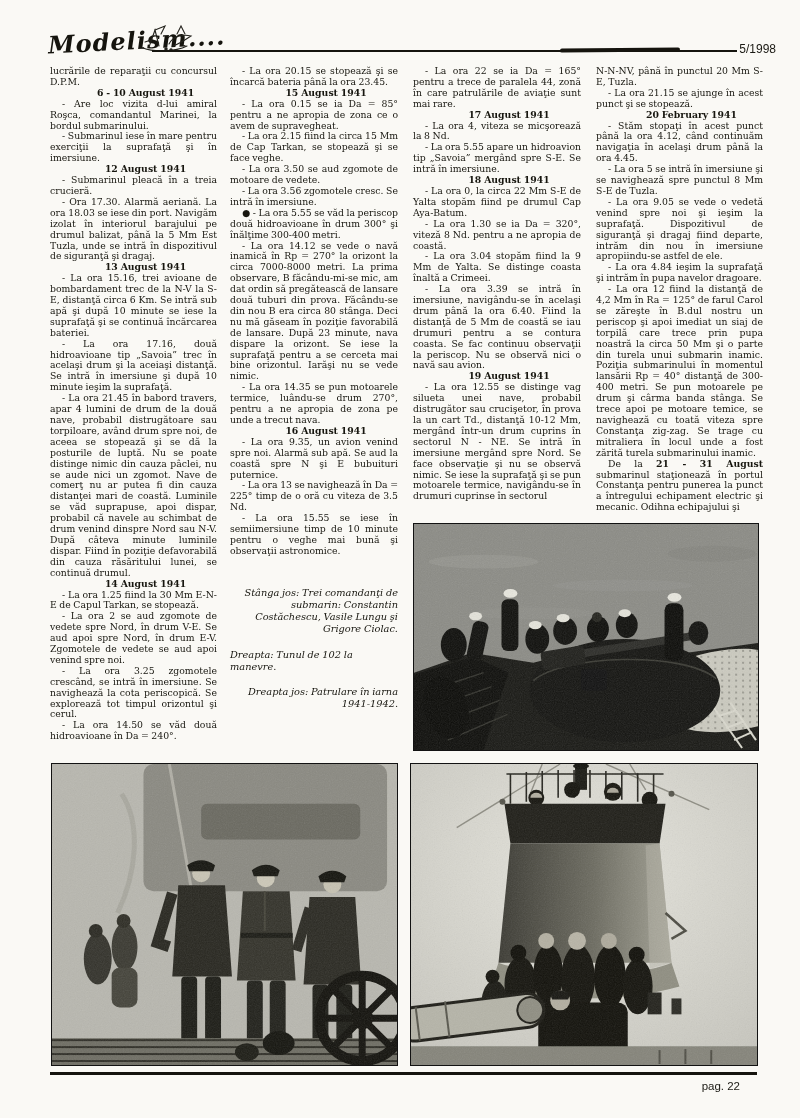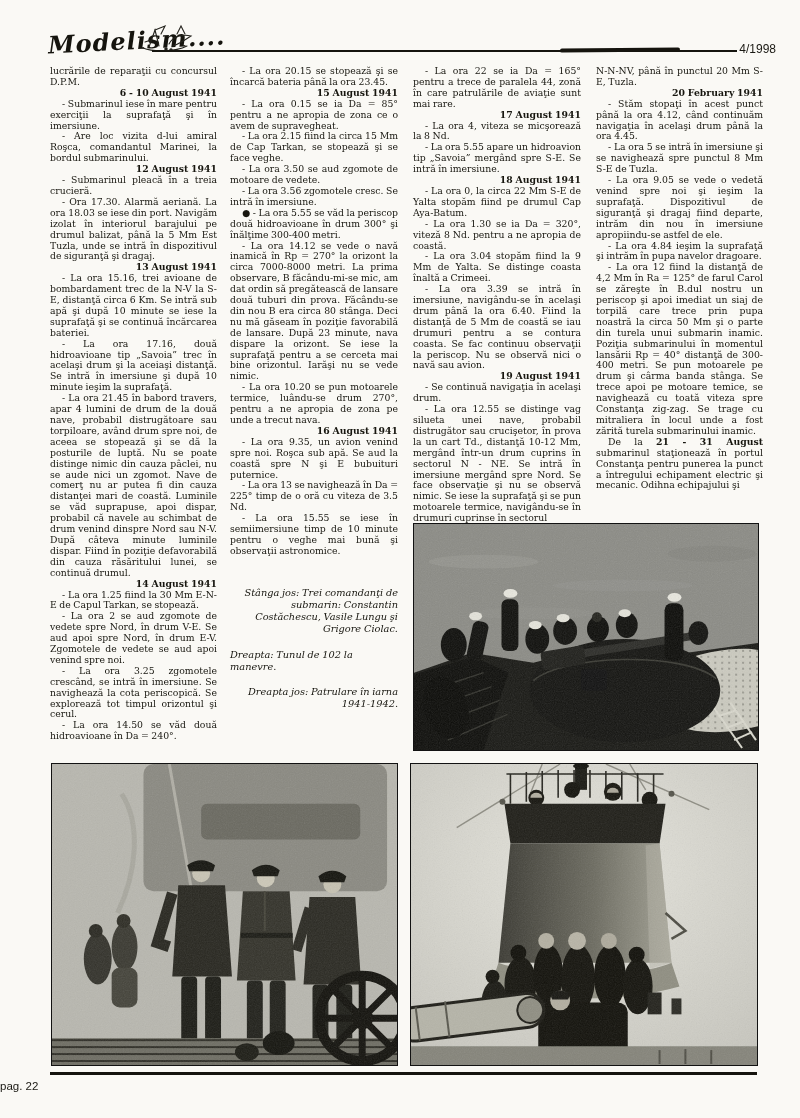--- a/index.html
+++ b/index.html
@@ -23,37 +23,37 @@
     font-family:"Liberation Sans", sans-serif; font-size:12px; color:#1a1913;
   }
   
   .col{position:absolute; top:66px; font-size:9.3px; line-height:10.9px; word-spacing:-0.4px;}
   .col1{left:50px;  width:167px;}
   .col2{left:230px; width:168px;}
   .col3{left:413px; width:168px; height:452px;}
   .col4{left:596px; width:167px; height:452px;}
   .ln{margin:0; padding:0;}
   .ln.p{text-align:justify; text-indent:12px;}
-  .ln.h{font-weight:bold; text-indent:24px; text-align:right;}
+  .ln.h{font-weight:bold; text-indent:24px; text-align:center;}
   .ln.cap-r, .ln.cap-l{
     font-style:italic; font-size:9.8px; line-height:12.2px; margin-top:13px;
   }
   .ln.cap-r{text-align:right;}
   .ln.cap-l{text-align:left;}
   .ln.gap{margin-top:30px;}
   
   .photo{position:absolute; margin:0; padding:0; border:1.5px solid #121212; background:#9a9992; box-sizing:border-box;}
   .photo svg{display:block; width:100%; height:100%;}
   .photo-gun{left:413px; top:523px; width:346px; height:228px;}
   .photo-cmd{left:51px; top:763px; width:347px; height:303px;}
   .photo-winter{left:410px; top:763px; width:348px; height:303px;}
   
   .footer-rule{position:absolute; left:50px; top:1072px; width:707px; height:2.5px; background:#15140e;}
   .page-number{
-    position:absolute; left:0; top:1080px; width:740px; text-align:left;
+    position:absolute; left:0; top:1080px; width:740px; text-align:right;
     font-family:"Liberation Sans", sans-serif; font-size:11.5px; color:#1a1913;
   }
 </style>
 </head>
 <body>
 
 <div class="page">
 
   <div class="logo">Modelism....</div>
   <svg class="doodle" width="62" height="34" viewBox="0 0 62 34">
@@ -63,27 +63,27 @@
       <path d="M20 8 L30 4 L26 12"></path>
       <path d="M34 22 C38 14 48 12 56 14 C50 18 44 22 38 24"></path>
       <path d="M42 12 L46 4 L50 12"></path>
       <path d="M10 20 L16 18"></path>
       <circle cx="31" cy="27" r="1.2" fill="#23221c"></circle>
       <circle cx="36" cy="28" r="1.2" fill="#23221c"></circle>
     </g>
   </svg>
   <div class="header-rule"></div>
   <div class="header-rule-bump"></div>
-  <div class="issue">4/1998</div>
+  <div class="issue">5/1998</div>
 
   <div class="col col1">
       <p class="ln p" style="text-indent: 0px;">lucrările de reparaţii cu concursul D.P.M.</p>
       <p class="ln h">6 - 10 August 1941</p>
+      <p class="ln p">- Are loc vizita d-lui amiral Roşca, comandantul Marinei, la bordul submarinului.</p>
       <p class="ln p">- Submarinul iese în mare pentru exerciţii la suprafaţă şi în imersiune.</p>
-      <p class="ln p">- Are loc vizita d-lui amiral Roşca, comandantul Marinei, la bordul submarinului.</p>
       <p class="ln h">12 August 1941</p>
       <p class="ln p">- Submarinul pleacă în a treia crucieră.</p>
       <p class="ln p">- Ora 17.30. Alarmă aeriană. La ora 18.03 se iese din port. Navigăm izolat în interiorul barajului pe drumul balizat, până la 5 Mm Est Tuzla, unde se intră în dispozitivul de siguranţă şi dragaj.</p>
       <p class="ln h">13 August 1941</p>
       <p class="ln p">- La ora 15.16, trei avioane de bombardament trec de la N-V la S-E, distanţă circa 6 Km. Se intră sub apă şi după 10 minute se iese la suprafaţă şi se continuă încărcarea bateriei.</p>
       <p class="ln p">- La ora 17.16, două hidroavioane tip „Savoia” trec în acelaşi drum şi la aceiaşi distanţă. Se intră în imersiune şi după 10 minute ieşim la suprafaţă.</p>
       <p class="ln p">- La ora 21.45 în babord travers, apar 4 lumini de drum de la două nave, probabil distrugătoare sau torpiloare, având drum spre noi, de aceea se stopează şi se dă la posturile de luptă. Nu se poate distinge nimic din cauza pâclei, nu se aude nici un zgomot. Nave de comerţ nu ar putea fi din cauza distanţei mari de coastă. Luminile se văd suprapuse, apoi dispar, probabil că navele au schimbat de drum venind dinspre Nord sau N-V. După câteva minute luminile dispar. Fiind în poziţie defavorabilă din cauza răsăritului lunei, se continuă drumul.</p>
       <p class="ln h">14 August 1941</p>
       <p class="ln p">- La ora 1.25 fiind la 30 Mm E-N-E de Capul Tarkan, se stopează.</p>
       <p class="ln p">- La ora 2 se aud zgomote de vedete spre Nord, în drum V-E. Se aud apoi spre Nord, în drum E-V. Zgomotele de vedete se aud apoi venind spre noi.</p>
@@ -92,45 +92,45 @@
     </div>
   <div class="col col2">
       <p class="ln p">- La ora 20.15 se stopează şi se încarcă bateria până la ora 23.45.</p>
       <p class="ln h">15 August 1941</p>
       <p class="ln p">- La ora 0.15 se ia Da = 85° pentru a ne apropia de zona ce o avem de supravegheat.</p>
       <p class="ln p">- La ora 2.15 fiind la circa 15 Mm de Cap Tarkan, se stopează şi se face veghe.</p>
       <p class="ln p">- La ora 3.50 se aud zgomote de motoare de vedete.</p>
       <p class="ln p">- La ora 3.56 zgomotele cresc. Se intră în imersiune.</p>
       <p class="ln p">● - La ora 5.55 se văd la periscop două hidroavioane în drum 300° şi înălţime 300-400 metri.</p>
       <p class="ln p">- La ora 14.12 se vede o navă inamică în Rp = 270° la orizont la circa 7000-8000 metri. La prima observare, B făcându-mi-se mic, am dat ordin să pregătească de lansare două tuburi din prova. Făcându-se din nou B era circa 80 stânga. Deci nu mă găseam în poziţie favorabilă de lansare. După 23 minute, nava dispare la orizont. Se iese la suprafaţă pentru a se cerceta mai bine orizontul. Iarăşi nu se vede nimic.</p>
-      <p class="ln p">- La ora 10.20 se pun motoarele termice, luându-se drum 270°, pentru a ne apropia de zona pe unde a trecut nava.</p>
+      <p class="ln p">- La ora 14.35 se pun motoarele termice, luându-se drum 270°, pentru a ne apropia de zona pe unde a trecut nava.</p>
       <p class="ln h">16 August 1941</p>
-      <p class="ln p">- La ora 9.35, un avion venind spre noi. Roşca sub apă. Se aud la coastă spre N şi E bubuituri puternice.</p>
+      <p class="ln p">- La ora 9.35, un avion venind spre noi. Alarmă sub apă. Se aud la coastă spre N şi E bubuituri puternice.</p>
       <p class="ln p">- La ora 13 se navighează în Da = 225° timp de o oră cu viteza de 3.5 Nd.</p>
       <p class="ln p">- La ora 15.55 se iese în semiimersiune timp de 10 minute pentru o veghe mai bună şi observaţii astronomice.</p>
       <p class="ln cap-r gap">Stânga jos: Trei comandanţi de submarin: Constantin Costăchescu, Vasile Lungu şi Grigore Ciolac.</p>
       <p class="ln cap-l">Dreapta: Tunul de 102 la manevre.</p>
       <p class="ln cap-r">Dreapta jos: Patrulare în iarna 1941-1942.</p>
     </div>
   <div class="col col3">
       <p class="ln p">- La ora 22 se ia Da = 165° pentru a trece de paralela 44, zonă în care patrulările de aviaţie sunt mai rare.</p>
       <p class="ln h">17 August 1941</p>
       <p class="ln p">- La ora 4, viteza se micşorează la 8 Nd.</p>
       <p class="ln p">- La ora 5.55 apare un hidroavion tip „Savoia” mergând spre S-E. Se intră în imersiune.</p>
       <p class="ln h">18 August 1941</p>
       <p class="ln p">- La ora 0, la circa 22 Mm S-E de Yalta stopăm fiind pe drumul Cap Aya-Batum.</p>
       <p class="ln p">- La ora 1.30 se ia Da = 320°, viteză 8 Nd. pentru a ne apropia de coastă.</p>
       <p class="ln p">- La ora 3.04 stopăm fiind la 9 Mm de Yalta. Se distinge coasta înaltă a Crimeei.</p>
       <p class="ln p">- La ora 3.39 se intră în imersiune, navigându-se în acelaşi drum până la ora 6.40. Fiind la distanţă de 5 Mm de coastă se iau drumuri pentru a se contura coasta. Se fac continuu observaţii la periscop. Nu se observă nici o navă sau avion.</p>
       <p class="ln h">19 August 1941</p>
-      <p class="ln p">- Se continuă navigaţia în acelaşi drum.</p>
       <p class="ln p">- La ora 12.55 se distinge vag silueta unei nave, probabil distrugător sau crucişetor, în prova la un cart Td., distanţă 10-12 Mm, mergând într-un drum cuprins în sectorul N - NE. Se intră în imersiune mergând spre Nord. Se face observaţie şi nu se observă nimic. Se iese la suprafaţă şi se pun motoarele termice, navigându-se în drumuri cuprinse în sectorul</p>
     </div>
   <div class="col col4">
       <p class="ln p" style="text-indent: 0px;">N-N-NV, până în punctul 20 Mm S-E, Tuzla.</p>
+      <p class="ln p">- La ora 21.15 se ajunge în acest punct şi se stopează.</p>
       <p class="ln h">20 February 1941</p>
       <p class="ln p">- Stăm stopaţi în acest punct până la ora 4.12, când continuăm navigaţia în acelaşi drum până la ora 4.45.</p>
       <p class="ln p">- La ora 5 se intră în imersiune şi se navighează spre punctul 8 Mm S-E de Tuzla.</p>
       <p class="ln p">- La ora 9.05 se vede o vedetă venind spre noi şi ieşim la suprafaţă. Dispozitivul de siguranţă şi dragaj fiind departe, intrăm din nou în imersiune apropiindu-se astfel de ele.</p>
       <p class="ln p">- La ora 4.84 ieşim la suprafaţă şi intrăm în pupa navelor dragoare.</p>
       <p class="ln p">- La ora 12 fiind la distanţă de 4,2 Mm în Ra = 125° de farul Carol se zăreşte în B.dul nostru un periscop şi apoi imediat un siaj de torpilă care trece prin pupa noastră la circa 50 Mm şi o parte din turela unui submarin inamic. Poziţia submarinului în momentul lansării Rp = 40° distanţă de 300-400 metri. Se pun motoarele pe drum şi cârma banda stânga. Se trece apoi pe motoare temice, se navighează cu toată viteza spre Constanţa zig-zag. Se trage cu mitraliera în locul unde a fost zărită turela submarinului inamic.</p>
       <p class="ln p">De la <b>21 - 31 August</b> submarinul staţionează în portul Constanţa pentru punerea la punct a întregului echipament electric şi mecanic. Odihna echipajului şi</p>
     </div>
 
   <figure class="photo photo-gun">

